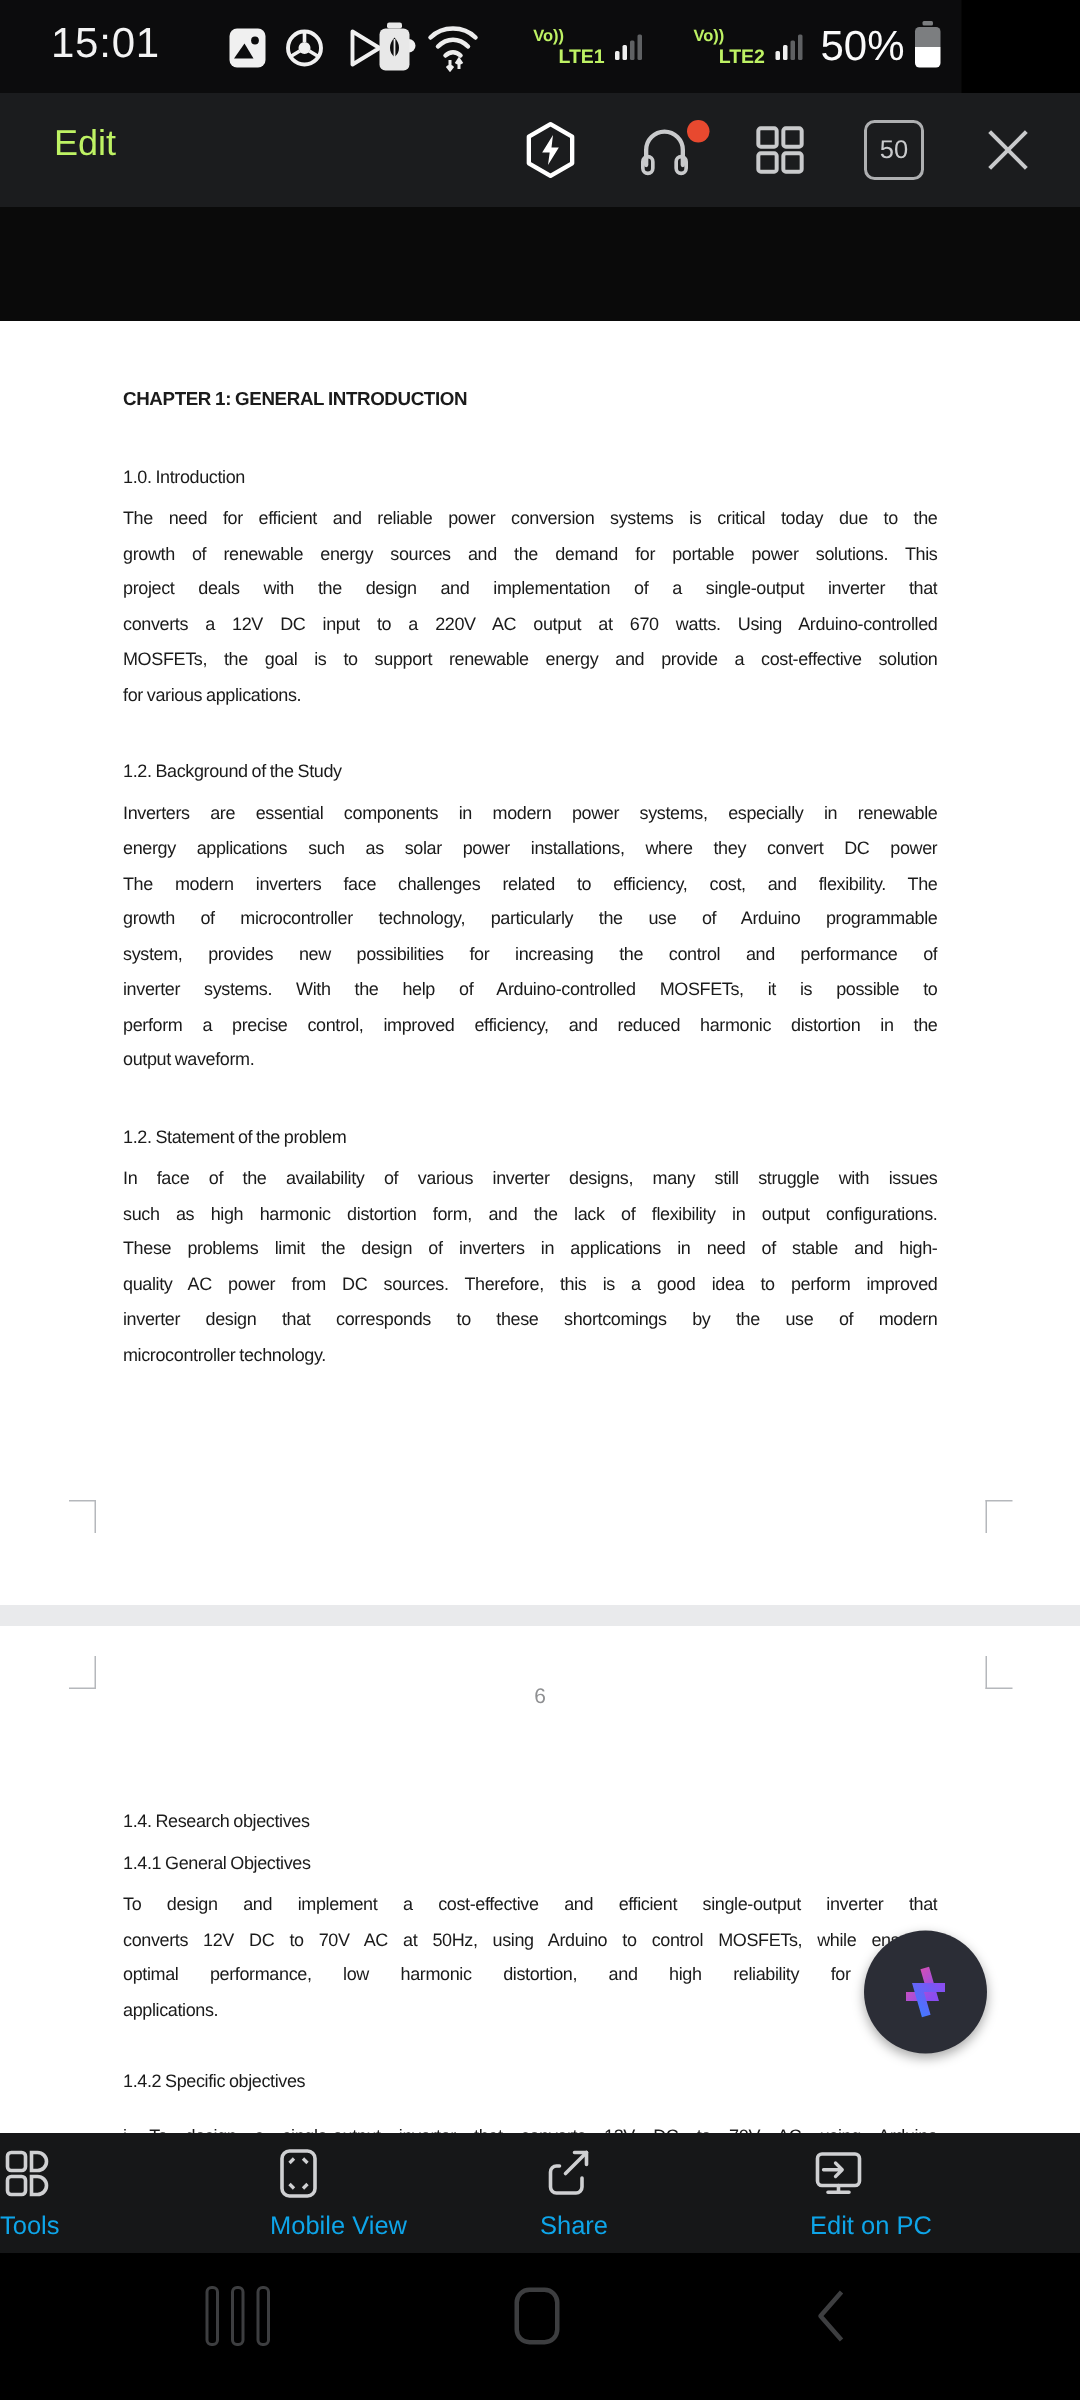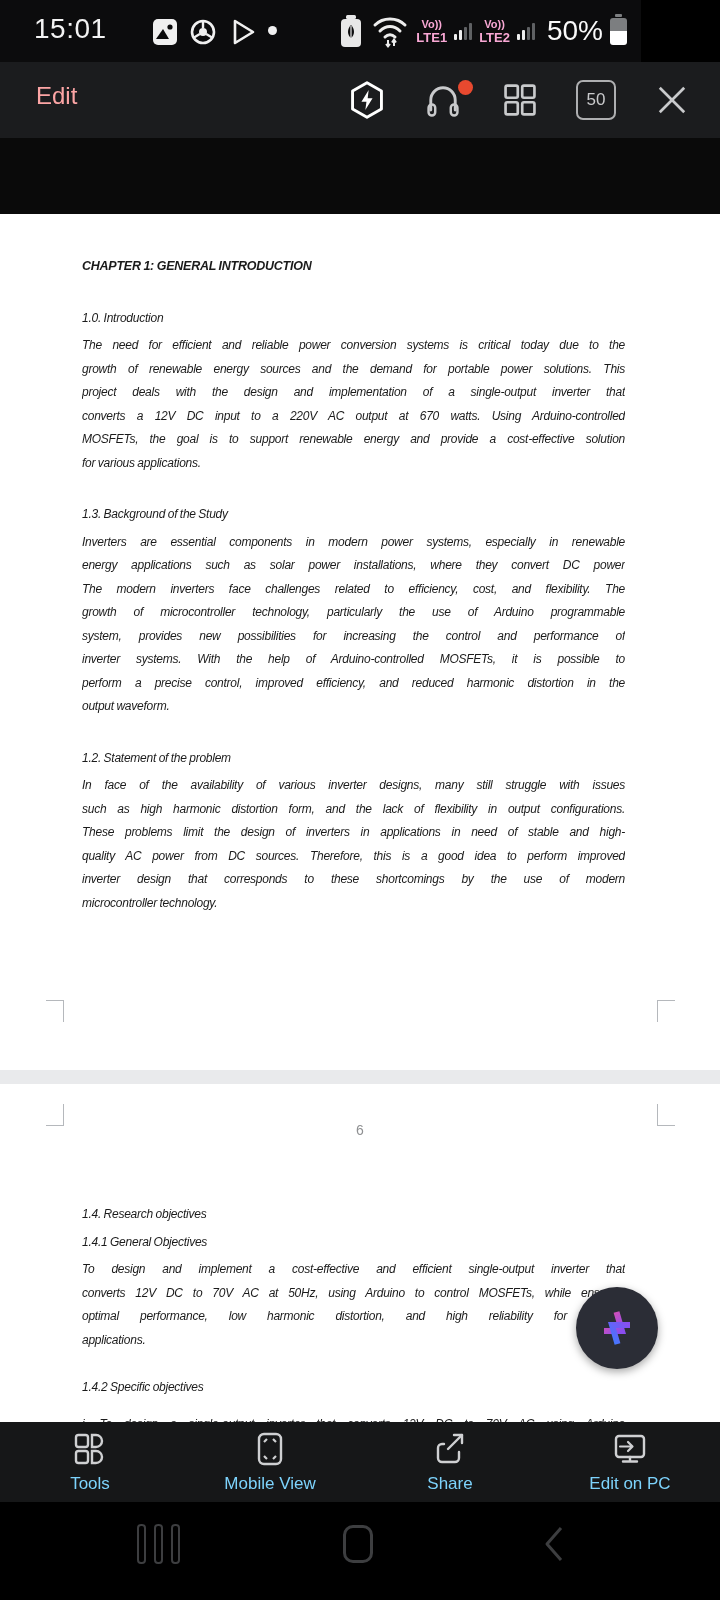--- a/index.html
+++ b/index.html
@@ -5,33 +5,33 @@
   html,body{margin:0;padding:0;background:#000;}
   body{width:720px;height:1600px;position:relative;overflow:hidden;
        font-family:"Liberation Sans",sans-serif;-webkit-font-smoothing:antialiased;}
   .abs{position:absolute;}
 
   
   .status-bar{left:0;top:0;width:641px;height:62px;background:#0c0c0d;color:#f3f3f3;}
   .sb-time{left:34px;top:13px;font-size:28px;letter-spacing:.5px;}
   .sb-ico{top:17px;}
   .sb-right{right:0;top:0;height:62px;display:flex;align-items:center;gap:7px;padding-right:14px;}
-  .volte{display:flex;flex-direction:column;align-items:center;line-height:1;color:#f9a8d4;}
+  .volte{display:flex;flex-direction:column;align-items:center;line-height:1;color:#bef264;}
   .volte .vo{font-size:11px;font-weight:700;}
-  .volte .lte{font-size:13px;font-weight:700;margin-top:1px;}
+  .volte .lte{font-size:13px;font-weight:700;margin-top:1px;margin-left:44px;}
   .sigbars{display:flex;align-items:flex-end;gap:2px;height:17px;}
   .sigbars i{width:3px;border-radius:1px;background:#efefef;display:block;}
   .sigbars i.dim{background:#5f6163;}
   .sb-pct{font-size:28px;color:#fafafa;margin-left:5px;}
   .sb-batt{width:17px;height:27px;border-radius:3px;background:linear-gradient(180deg,#7c7e80 0 50%,#ffffff 50% 100%);position:relative;}
   .sb-batt:before{content:"";position:absolute;top:-4px;left:5px;width:7px;height:3px;background:#7c7e80;border-radius:1px;}
 
   
   .app-bar{left:0;top:62px;width:720px;height:76px;background:#1b1c1e;}
-  .ab-title{left:36px;top:20px;font-size:24px;color:#fca5a5;}
+  .ab-title{left:36px;top:20px;font-size:24px;color:#bef264;}
   .ab-ico{top:0;width:44px;height:76px;display:flex;align-items:center;justify-content:center;}
   .pg-box{width:36px;height:36px;border:2px solid #aeafb1;border-radius:7px;color:#c9cacc;
           font-size:17px;display:flex;align-items:center;justify-content:center;}
   .red-dot{position:absolute;right:-8px;top:18px;width:15px;height:15px;border-radius:50%;background:#e8492f;}
 
   
   .banner-wrap{left:0;top:138px;width:720px;height:76px;background:#0a0a0a;}
   .banner{left:20px;top:148px;width:678px;height:62px;background:#48494b;border-radius:12px;
           box-shadow:0 7px 12px rgba(0,0,0,.45);}
   .banner-text{left:20px;top:15px;font-size:19px;color:#f0f0f1;}
@@ -43,40 +43,40 @@
   
   .doc{left:0;top:214px;width:720px;height:1208px;background:#ffffff;overflow:hidden;color:#1b1b1b;}
   .page-text{left:82px;width:543px;font-size:12px;line-height:23.5px;letter-spacing:-0.25px;word-spacing:-0.5px;}
   .pt5{top:41px;}
   .pt6{top:989px;}
   .block{margin-top:0;}
   .block.section{margin-top:28px;}
   .block.tight{margin-top:4px;}
   .block.sub{margin-top:24px;}
   .block.small{margin-top:13px;}
-  .line{text-align:left;overflow:hidden;font-style:italic;}
+  .line{text-align:left;overflow:hidden;}
   .jline{text-align:justify;text-align-last:justify;}
   .lline{text-align:left;}
   .hline{font-weight:700;font-size:12.5px;}
   .corner{width:17px;height:21px;}
   .c-tl{border-top:1px solid #b5b8bc;border-right:1px solid #b5b8bc;}
   .c-tr{border-top:1px solid #b5b8bc;border-left:1px solid #b5b8bc;}
   .c-bl{border-bottom:1px solid #b5b8bc;border-right:1px solid #b5b8bc;}
   .c-br{border-bottom:1px solid #b5b8bc;border-left:1px solid #b5b8bc;}
   .page-gap{left:0;top:856px;width:720px;height:14px;background:#e9eaec;}
   .page-num{left:0;top:908px;width:720px;text-align:center;font-size:14px;color:#8f9092;}
 
   
   .fab{left:576px;top:1287px;width:82px;height:82px;border-radius:50%;background:#2b2d36;
        display:flex;align-items:center;justify-content:center;box-shadow:0 3px 8px rgba(0,0,0,.35);}
 
   
   .bottom-bar{left:0;top:1422px;width:720px;height:80px;background:#161718;
               display:grid;grid-template-columns:1fr 1fr 1fr 1fr;}
-  .bb-item{display:flex;flex-direction:column;align-items:center;justify-content:center;gap:6px;color:#7dd3fc;}
+  .bb-item{display:flex;flex-direction:column;justify-content:center;gap:6px;color:#0ea5e9;}
   .bb-label{font-size:17px;}
 
   
   .nav-bar{left:0;top:1502px;width:720px;height:98px;background:#000;}
   .nv{top:14px;width:56px;height:56px;display:flex;align-items:center;justify-content:center;}
   .recents{display:flex;gap:8px;}
   .recents i{width:5px;height:36px;border:2px solid #3d3e40;border-radius:4px;display:block;}
   .homebtn{width:24px;height:32px;border:3px solid #3d3e40;border-radius:10px;}
 </style>
 </head>
@@ -207,21 +207,21 @@
       </div>
       <div class="block tight">
         <div class="line jline">The need for efficient and reliable power conversion systems is critical today due to the</div>
         <div class="line jline">growth of renewable energy sources and the demand for portable power solutions. This</div>
         <div class="line jline">project deals with the design and implementation of a single-output inverter that</div>
         <div class="line jline">converts a 12V DC input to a 220V AC output at 670 watts. Using Arduino-controlled</div>
         <div class="line jline">MOSFETs, the goal is to support renewable energy and provide a cost-effective solution</div>
         <div class="line lline">for various applications.</div>
       </div>
       <div class="block section">
-        <div class="line">1.3. Background of the Study</div>
+        <div class="line">1.2. Background of the Study</div>
       </div>
       <div class="block tight">
         <div class="line jline">Inverters are essential components in modern power systems, especially in renewable</div>
         <div class="line jline">energy applications such as solar power installations, where they convert DC power</div>
         <div class="line jline">The modern inverters face challenges related to efficiency, cost, and flexibility. The</div>
         <div class="line jline">growth of microcontroller technology, particularly the use of Arduino programmable</div>
         <div class="line jline">system, provides new possibilities for increasing the control and performance of</div>
         <div class="line jline">inverter systems. With the help of Arduino-controlled MOSFETs, it is possible to</div>
         <div class="line jline">perform a precise control, improved efficiency, and reduced harmonic distortion in the</div>
         <div class="line lline">output waveform.</div>

